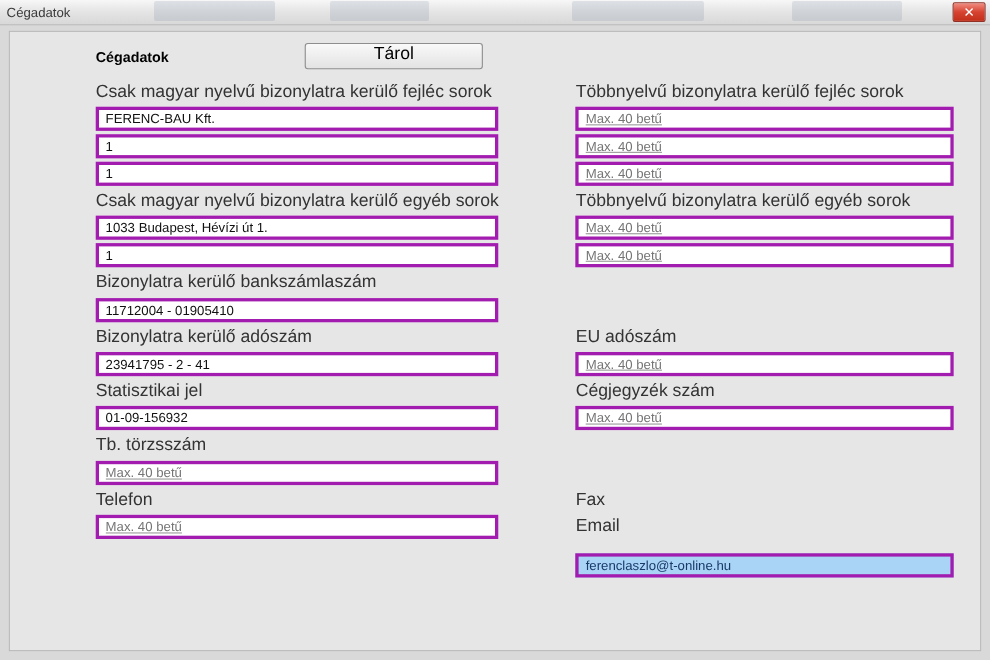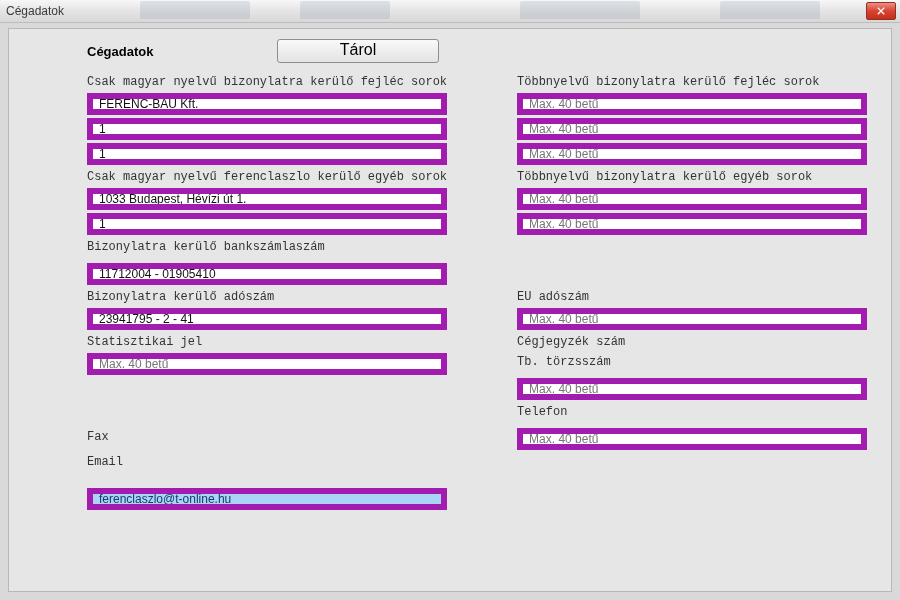--- a/index.html
+++ b/index.html
@@ -102,34 +102,33 @@
     margin-left: 64px;
     margin-right: 10px;
     display: grid;
     grid-template-columns: 1fr 1fr;
     column-gap: 70px;
     row-gap: 3px;
   }
   .cell { }
   .section-label {
     color: #333;
-    font-size: 12px;
+    font-size: 16px;
     padding: 2px 0 1px 0;
     white-space: nowrap;
-    font-family: Liberation Mono, monospace;
   }
   .field {
     display: block;
     width: 100%;
     box-sizing: border-box;
     height: 22px;
     padding: 2px 6px;
     font-size: 12px;
     font-family: inherit;
-    border: 6px solid #a21caf;
+    border: 3px solid #a21caf;
     background: #ffffff;
     color: #111;
   }
   .field.placeholder-look {
     color: #9a9a9a;
     text-decoration: underline;
   }
   .field.selected-email {
     background: #a9d4f5;
     color: #1a3a6a;
@@ -185,21 +184,21 @@
         <input class="field placeholder-look" placeholder="Max. 40 betű" style="">
       </div>
 
     <div class="cell">
         <input class="field" value="1" style="">
       </div>
     <div class="cell">
         <input class="field placeholder-look" placeholder="Max. 40 betű" style="">
       </div>
 
-    <div class="cell section-label">Csak magyar nyelvű ferenclaszlo kerülő egyéb sorok</div>
+    <div class="cell section-label">Csak magyar nyelvű bizonylatra kerülő egyéb sorok</div>
     <div class="cell section-label">Többnyelvű bizonylatra kerülő egyéb sorok</div>
 
     <div class="cell">
         <input class="field" value="1033 Budapest, Hévízi út 1." style="">
       </div>
     <div class="cell">
         <input class="field placeholder-look" placeholder="Max. 40 betű" style="">
       </div>
 
     <div class="cell">
@@ -224,20 +223,23 @@
         <input class="field" value="23941795 - 2 - 41" style="">
       </div>
     <div class="cell">
         <input class="field placeholder-look" placeholder="Max. 40 betű" style="">
       </div>
 
     <div class="cell section-label">Statisztikai jel</div>
     <div class="cell section-label">Cégjegyzék szám</div>
 
     <div class="cell">
+        <input class="field" value="01-09-156932" style="">
+      </div>
+    <div class="cell">
         <input class="field placeholder-look" placeholder="Max. 40 betű" style="">
       </div>
 
     <div class="cell section-label">Tb. törzsszám</div>
     <div class="cell empty"></div>
 
     <div class="cell">
         <input class="field placeholder-look" placeholder="Max. 40 betű" style="">
       </div>
     <div class="cell empty"></div>

